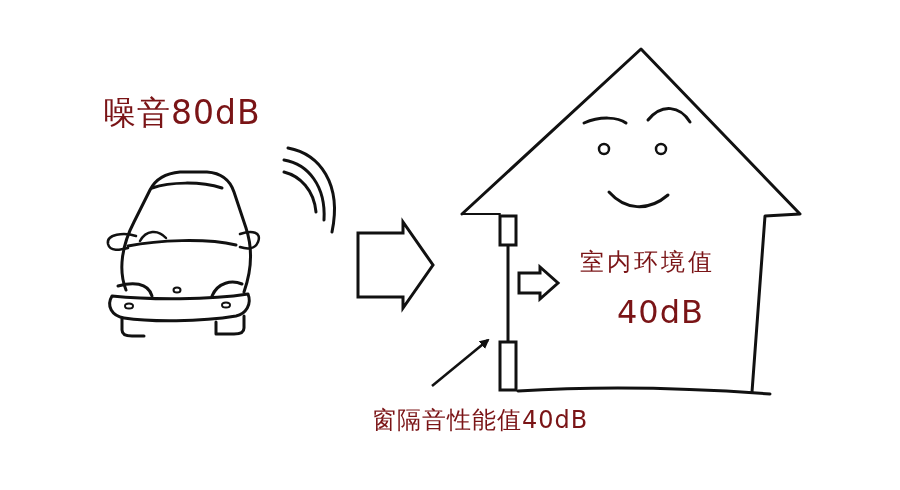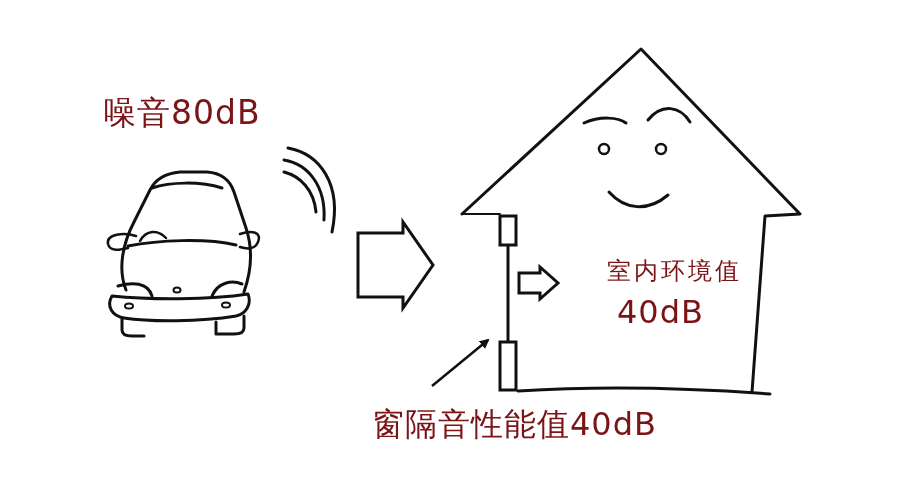--- a/index.html
+++ b/index.html
@@ -31,35 +31,34 @@
       line-height: 1;
     }
     .noise-label {
       left: 103px;
       top: 96px;
       font-size: 33px;
       letter-spacing: 1px;
     }
     .indoor-label {
       left: 580px;
-      top: 259px;
+      top: 250px;
       font-size: 24px;
       letter-spacing: 3px;
-      margin-left: 27px;
     }
     .indoor-value {
       left: 617px;
       top: 296px;
       font-size: 32px;
       letter-spacing: 1px;
     }
     .window-label {
       left: 372px;
       top: 408px;
-      font-size: 32px;
+      font-size: 24px;
       letter-spacing: 1px;
     }
   </style>
 </head>
 <body>
 
 <div class="stage">
 
   <svg class="art" viewBox="0 0 900 490">
     <defs>

